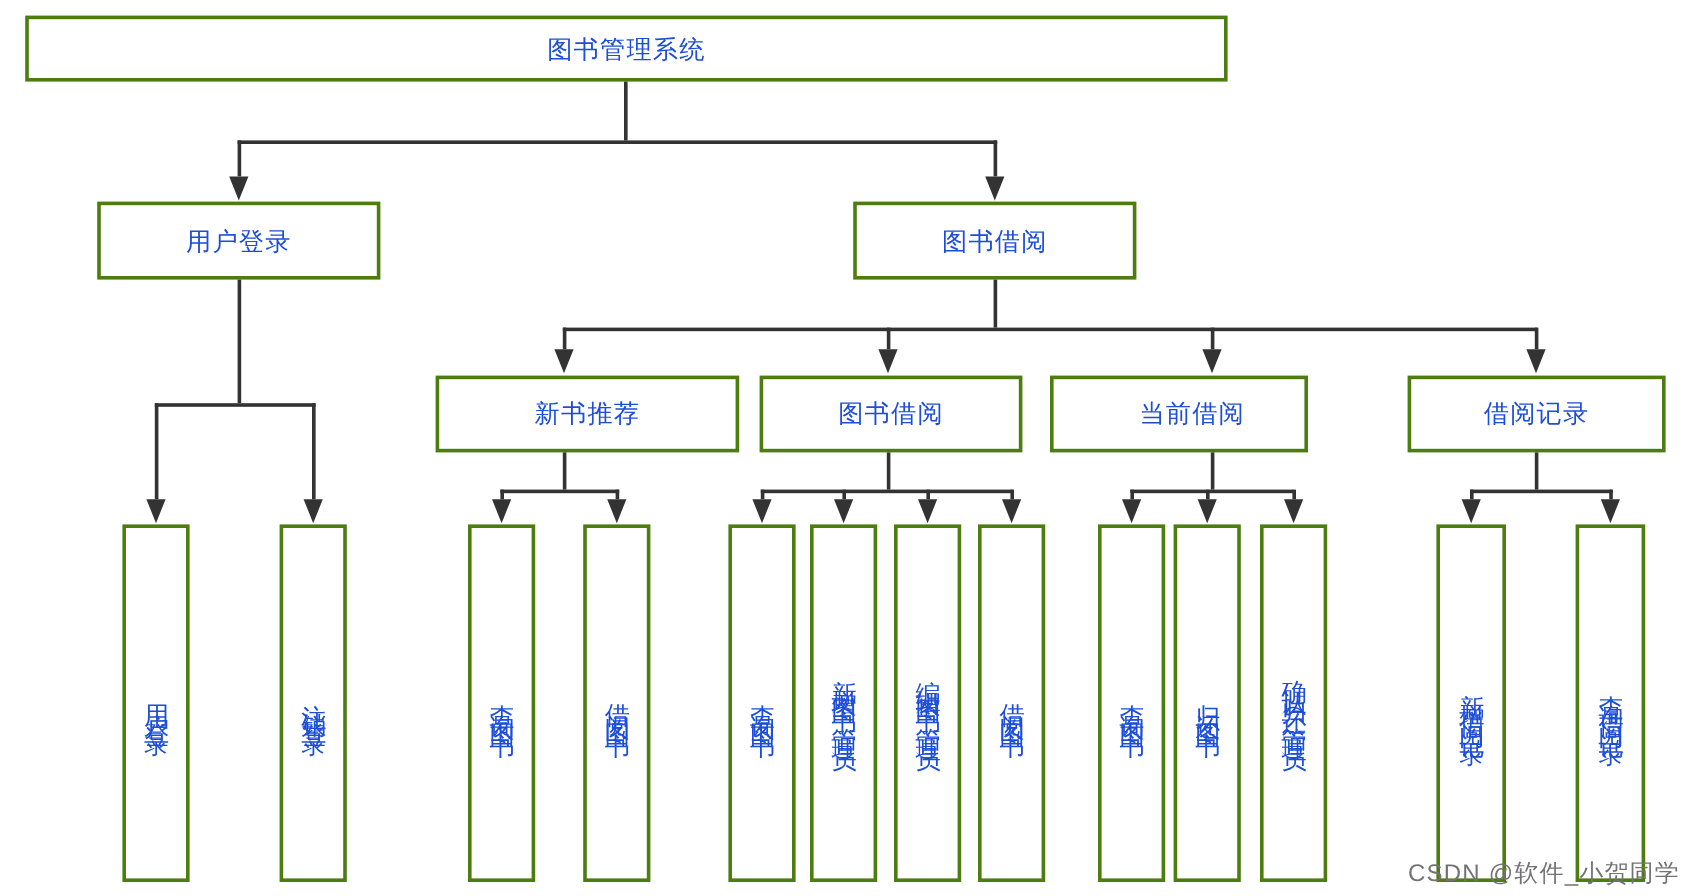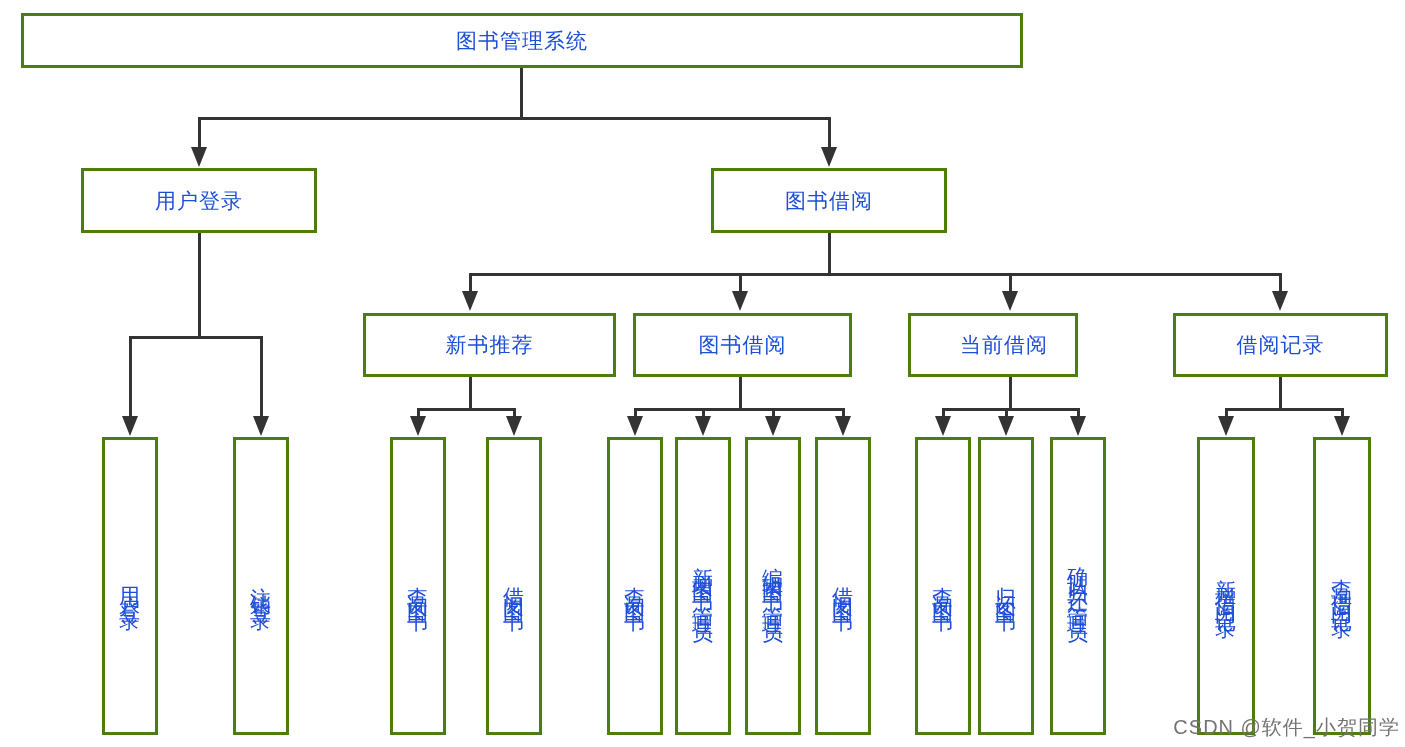--- a/index.html
+++ b/index.html
@@ -69,21 +69,21 @@
   <div class="arrowhead" style="left:1002px;top:291px;"></div>
   <div class="vline" style="left:1279px;top:273px;height:18px;"></div>
   <div class="arrowhead" style="left:1272px;top:291px;"></div>
 
   <div class="node" style="left:363px;top:313px;width:253px;height:64px;">
     <span>新书推荐</span>
   </div>
   <div class="node" style="left:633px;top:313px;width:219px;height:64px;">
     <span>图书借阅</span>
   </div>
-  <div class="node" style="left:908px;top:313px;width:170px;height:64px;padding-left:22px;">
+  <div class="node" style="left:875px;top:313px;width:215px;height:64px;padding-left:22px;">
     <span>当前借阅</span>
   </div>
   <div class="node" style="left:1173px;top:313px;width:215px;height:64px;">
     <span>借阅记录</span>
   </div>
 
   <div class="vline" style="left:469px;top:377px;height:31px;"></div>
   <div class="hline" style="left:417px;top:408px;width:99px;"></div>
   <div class="vline" style="left:417px;top:408px;height:8px;"></div>
   <div class="arrowhead" style="left:410px;top:416px;"></div>

